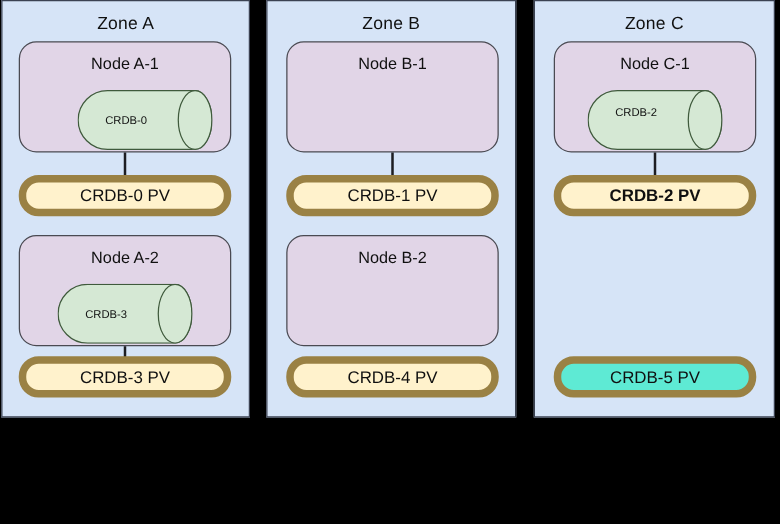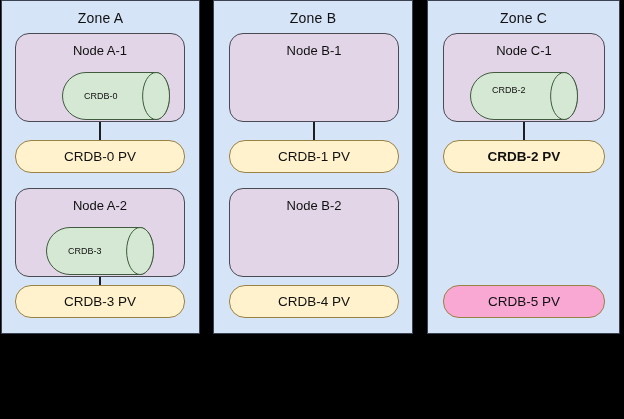--- a/index.html
+++ b/index.html
@@ -61,21 +61,21 @@
     transform: translateY(-50%);
     width: 72%;
     text-align: center;
     font-size: 9px;
     color: #101010;
     pointer-events: none;
   }
   .pv {
     position: absolute;
     background: #fff2cc;
-    border: 1px solid #701a75;
+    border: 6px solid #701a75;
     border-radius: 16px;
     box-sizing: border-box;
     display: flex;
     align-items: center;
     justify-content: center;
   }
   .pv-label {
     font-size: 13.5px;
     color: #101010;
   }
@@ -137,16 +137,16 @@
       <div class="node-title" style="color: rgb(16, 16, 16);">Node C-1</div>
     </div>
     <div class="cylinder" style="left: 470px; top: 72px; width: 108px; height: 36px;"><svg width="108" height="48" viewBox="0 0 108 48">
         <path d="M 24 0.5 L 94.06 0.5 A 13.440000000000001 23.5 0 0 1 94.06 47.5 L 24 47.5 A 23.5 23.5 0 0 1 24 0.5 Z" fill="#d5e8d4" stroke="#3f5a3c" stroke-width="1"></path>
         <ellipse cx="94.06" cy="24" rx="13.440000000000001" ry="23.5" fill="#d5e8d4" stroke="#3f5a3c" stroke-width="1"></ellipse>
       </svg><div class="cyl-label">CRDB-2</div></div>
     <div class="connector" style="left: 523px; top: 122px; height: 19px; background: rgb(29, 29, 34);"></div>
     <div class="pv" style="left: 443px; top: 140px; width: 162px; height: 33px; background: rgb(255, 242, 204); border-color: rgb(154, 129, 68); font-weight: bold;">
       <span class="pv-label" style="color: rgb(16, 16, 16);">CRDB-2 PV</span>
     </div>
-    <div class="pv" style="left: 443px; top: 285px; width: 162px; height: 33px; background: #f9a8d4; border-color: rgb(154, 129, 68);">
+    <div class="pv" style="left: 443px; top: 285px; width: 162px; height: 33px; background: #5eead4; border-color: rgb(154, 129, 68);">
       <span class="pv-label" style="color: rgb(16, 16, 16);">CRDB-5 PV</span>
     </div>
   </div>
 
 </body></html>

